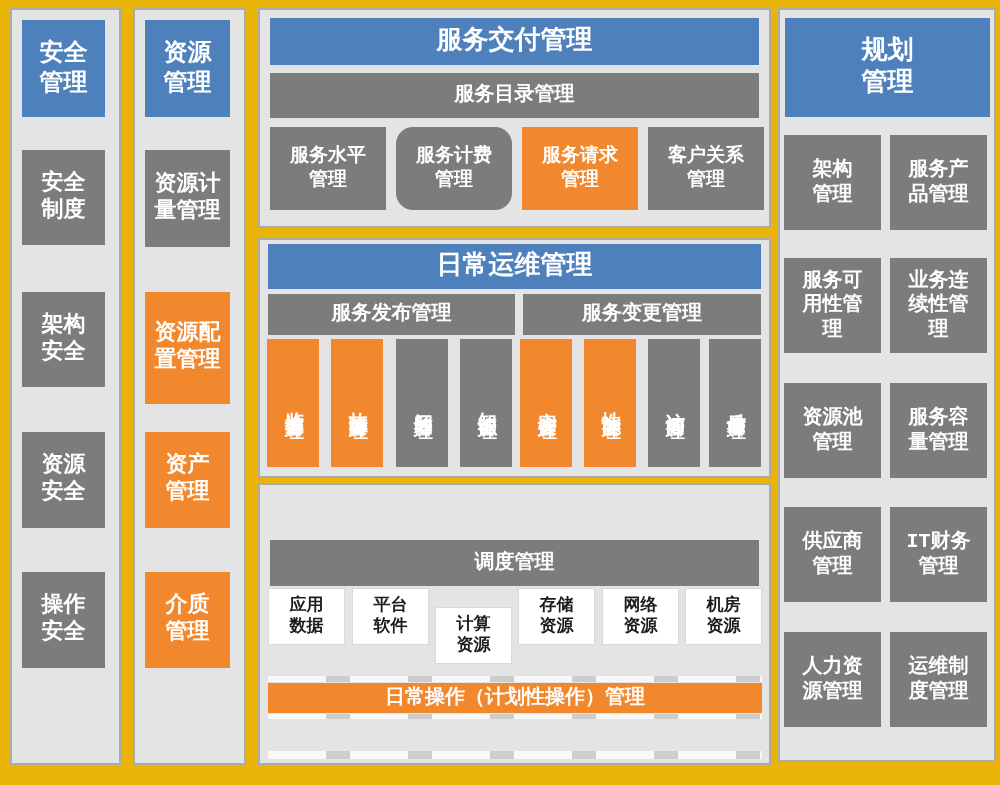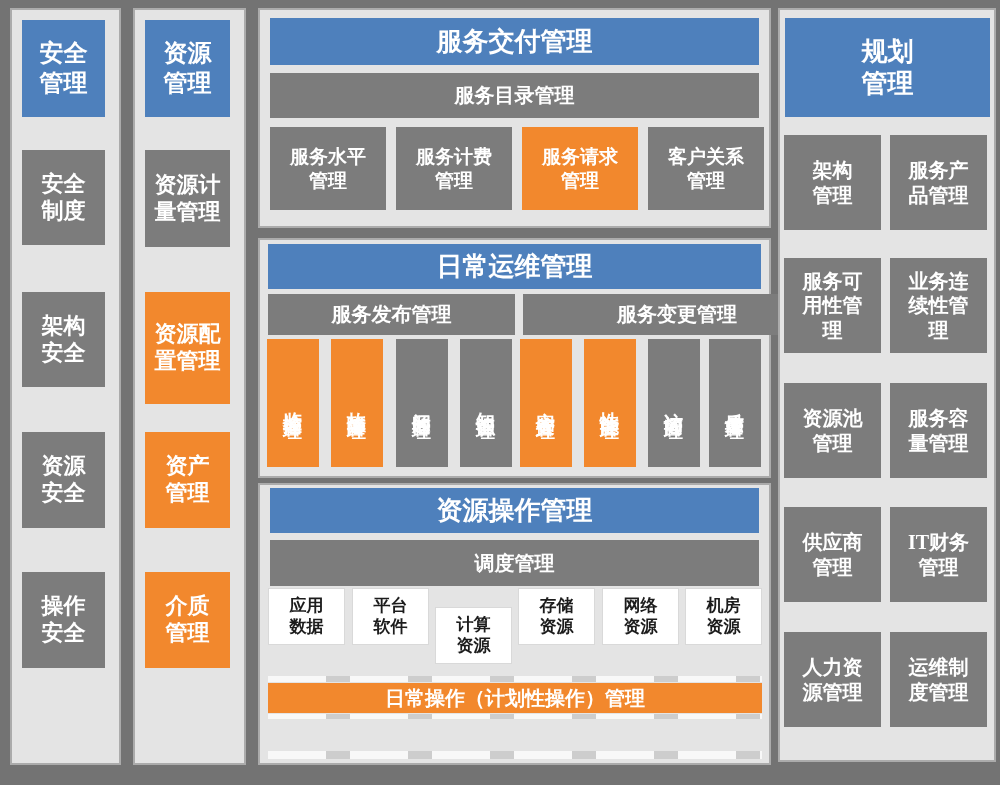--- a/index.html
+++ b/index.html
@@ -1,19 +1,19 @@
 <!DOCTYPE html>
 <html style="--blue: #4E80BC; --orange: #F2882D; --gray: #7C7C7C; --panel_bg: #E4E4E4; --panel_border: #ABABAB;"><head>
 <meta charset="utf-8">
 <style>
   html,body{margin:0;padding:0;background:#ffffff;}
   .page{
     position:relative;width:1000px;height:785px;overflow:hidden;
-    font-family:Liberation Serif, serif;
-    background:#737373;
+    font-family:Liberation Mono, monospace;
+    background:#eab308;
   }
   .panel{
     position:absolute;
     background:var(--panel_bg);
     border:2px solid var(--panel_border);
     box-sizing:border-box;
   }
   .box{
     position:absolute;
     display:flex;align-items:center;justify-content:center;
@@ -65,44 +65,43 @@
 管理</div>
     <div class="box fs22 orange" style="left:10px;top:562px;width:85px;height:96px;">介质
 管理</div>
   </div>
 
   <div class="panel" style="left:258px;top:8px;width:513px;height:220px;">
     <div class="box gray fs20" style="left:10px;top:63px;width:489px;height:45px;">服务目录管理</div>
     <div class="box blue fs26" style="left:10px;top:8px;width:489px;height:47px;">服务交付管理</div>
     <div class="box fs19 gray" style="left:10px;top:117px;width:116px;height:83px;">服务水平
 管理</div>
-    <div class="box fs19 gray" style="left:136px;top:117px;width:116px;height:83px;">服务计费
+    <div class="box fs19 gray" style="left:136px;top:117px;width:116px;height:83px;border-radius:17px;">服务计费
 管理</div>
     <div class="box fs19 orange" style="left:262px;top:117px;width:116px;height:83px;">服务请求
 管理</div>
     <div class="box fs19 gray" style="left:388px;top:117px;width:116px;height:83px;">客户关系
 管理</div>
   </div>
 
   <div class="panel" style="left:258px;top:238px;width:513px;height:240px;">
     <div class="box blue fs26" style="left:8px;top:4px;width:493px;height:45px;">日常运维管理</div>
     <div class="box gray fs20" style="left:8px;top:54px;width:247px;height:41px;">服务发布管理</div>
-    <div class="box gray fs20" style="left:263px;top:54px;width:238px;height:41px;padding-left:35px;">服务变更管理</div>
+    <div class="box gray fs20" style="left:263px;top:54px;width:238px;height:41px;">服务变更管理</div>
     <div class="box vbox fs19 orange" style="left:7px;top:99px;width:52px;height:128px;">监控管理</div>
     <div class="box vbox fs19 orange" style="left:71px;top:99px;width:52px;height:128px;">故障管理</div>
     <div class="box vbox fs19 gray" style="left:136px;top:99px;width:52px;height:128px;">问题管理</div>
     <div class="box vbox fs19 gray" style="left:200px;top:99px;width:52px;height:128px;">知识管理</div>
     <div class="box vbox fs19 orange" style="left:260px;top:99px;width:52px;height:128px;">容灾管理</div>
     <div class="box vbox fs19 orange" style="left:324px;top:99px;width:52px;height:128px;">性能管理</div>
     <div class="box vbox fs19 gray" style="left:388px;top:99px;width:52px;height:128px;">访问管理</div>
     <div class="box vbox fs19 gray" style="left:449px;top:99px;width:52px;height:128px;">质量管理</div>
   </div>
 
   <div class="panel" style="left:258px;top:483px;width:513px;height:282px;">
-    <div class="box blue fs26" style="left:10px;top:3px;width:489px;height:45px;">资源操作管理</div>
     <div class="box gray fs20" style="left:10px;top:55px;width:489px;height:46px;">调度管理</div>
     <div class="box white fs17" style="left:8px;top:103px;width:77px;height:57px;">应用
 数据</div>
     <div class="box white fs17" style="left:92px;top:103px;width:77px;height:57px;">平台
 软件</div>
     <div class="box white fs17" style="left:175px;top:103px;width:77px;height:57px;margin-top:19px;">计算
 资源</div>
     <div class="box white fs17" style="left:258px;top:103px;width:77px;height:57px;">存储
 资源</div>
     <div class="box white fs17" style="left:342px;top:103px;width:77px;height:57px;">网络

